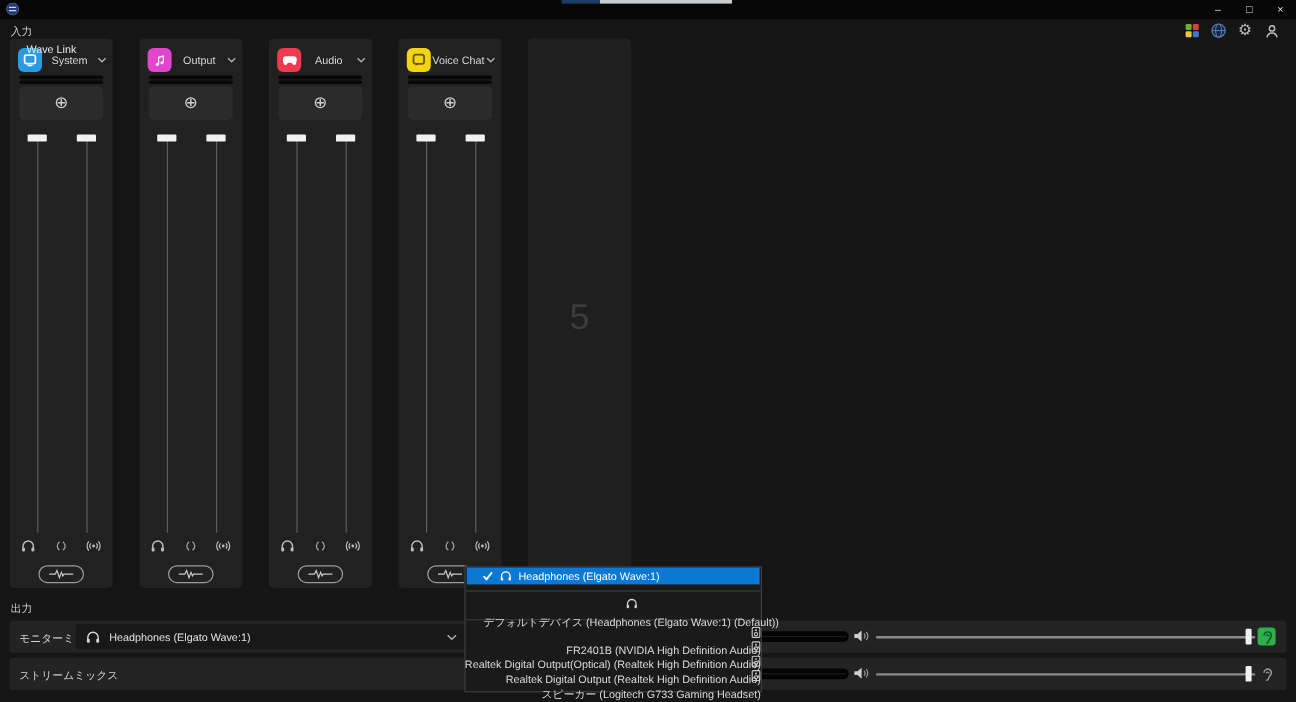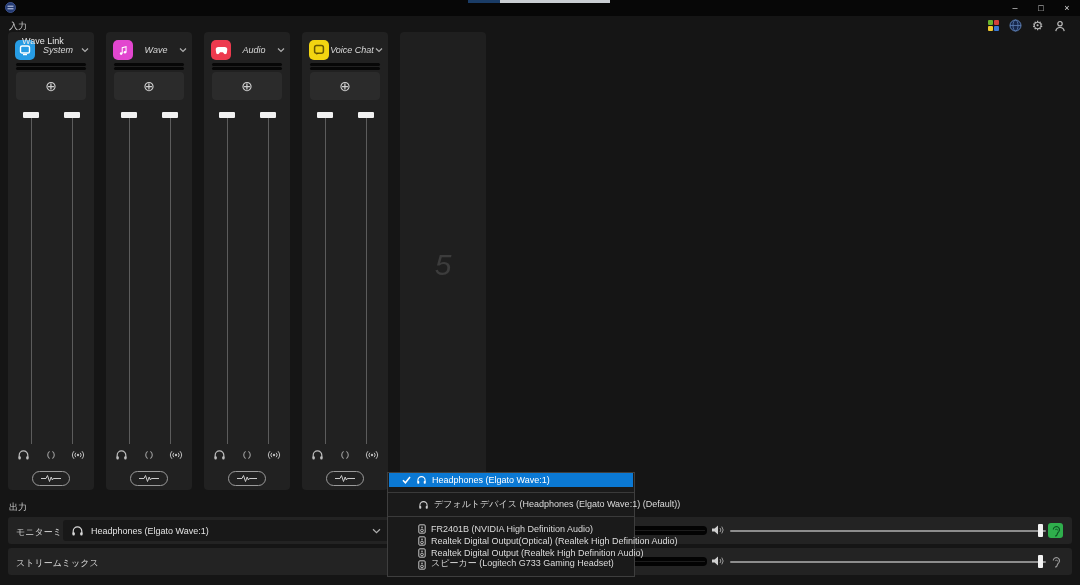--- a/index.html
+++ b/index.html
@@ -21,21 +21,21 @@
   .win-btn { width:26px; height:16px; display:flex; align-items:center; justify-content:center;
              font-size:9px; color:#dcdcdc; cursor:default; }
   
   .toolbar { position:absolute; top:19px; right:14px; display:flex; gap:9px; align-items:center; z-index:4; }
   .tb-icon { width:13px; height:13px; display:flex; align-items:center; justify-content:center; }
   .mk-grid { display:grid; grid-template-columns:5px 5px; grid-template-rows:5px 5px; gap:1px; }
   .mk-grid i { display:block; border-radius:1px; }
   .gear-glyph { font-size:13px; color:#b9b9b9; line-height:13px; font-family:"DejaVu Sans", sans-serif; }
   
   .input-label { position:absolute; left:9px; top:20px; font-size:9px; color:#cfcfcf; }
-  .rack { position:absolute; left:8px; top:32px; display:flex; gap:12px;font-style:italic; }
+  .rack { position:absolute; left:8px; top:32px; display:flex; gap:22px; }
   .strip { position:relative; width:86px; height:458px; background:#212121; border-radius:4px; }
   .strip.empty { background:#1f1f1f; }
   .slot-number { position:absolute; left:0; right:0; top:216px; text-align:center;
                  font-size:30px; font-weight:400; color:#3c3c3c; }
   .strip-header { position:absolute; top:8px; left:7px; right:5px; height:20px;
                   display:flex; align-items:center; }
   .channel-icon { width:20px; height:20px; border-radius:5px; display:flex;
                   align-items:center; justify-content:center; flex:none; }
   .channel-name { flex:1; text-align:center; font-size:9px; color:#d8d8d8;
                   white-space:nowrap; overflow:hidden; }
@@ -73,21 +73,21 @@
              display:flex; align-items:center; justify-content:center; background:transparent; }
   .ear-btn.active { background:#2fae4c; }
   
   .dropdown { position:absolute; left:387px; top:472px; width:248px; background:#1a1a1a;
               border:1px solid #3e3e3e; z-index:10; padding-bottom:6px; }
   .dd-title { padding:6px 10px 5px; font-size:9px; color:#c2c2c2; }
   .dd-selected { height:14px; margin:0 1px; background:#0b79d4; display:flex; align-items:center;
                  gap:5px; padding:0 4px 0 13px; }
   .dd-selected .dd-label { color:#ffffff; font-size:9px; white-space:nowrap; }
   .dd-sep { height:1px; background:#3a3a3a; margin:5px 0; }
-  .dd-item { height:13px; display:flex; align-items:center; gap:5px; padding-left:30px; }
+  .dd-item { height:13px; display:flex; align-items:center; gap:5px; padding-left:30px;flex-direction:column; }
   .dd-item .dd-label { color:#dcdcdc; font-size:9px; white-space:nowrap; }
   .dd-devices .dd-item { height:12px;align-items:flex-end; }
   svg { display:block; }
 </style>
 </head>
 <body>
 
 <div class="titlebar">
   <span class="app-logo">
     <svg width="11" height="11" viewBox="0 0 11 11">
@@ -197,21 +197,21 @@
   </div>
     <div class="strip">
     <div class="strip-header">
       <span class="channel-icon" style="background: rgb(226, 70, 207);">
           <svg width="11" height="11" viewBox="0 0 12 12">
             <path d="M4.6 9.4V3l4.2-1.1v6" fill="none" stroke="#ffffff" stroke-width="1.1"></path>
             <circle cx="3.4" cy="9.4" r="1.4" fill="#ffffff"></circle>
             <circle cx="7.6" cy="7.9" r="1.4" fill="#ffffff"></circle>
           </svg>
         </span>
-      <span class="channel-name">Wave</span>
+      <span class="channel-name">Output</span>
       <span class="chev">
         <svg width="8" height="6" viewBox="0 0 8 6">
             <path d="M1 1.5l3 3 3-3" fill="none" stroke="#aeaeae" stroke-width="1.2"></path>
           </svg>
       </span>
     </div>
     <div class="strip-meter">
         <i></i>
         <i></i>
       </div>

